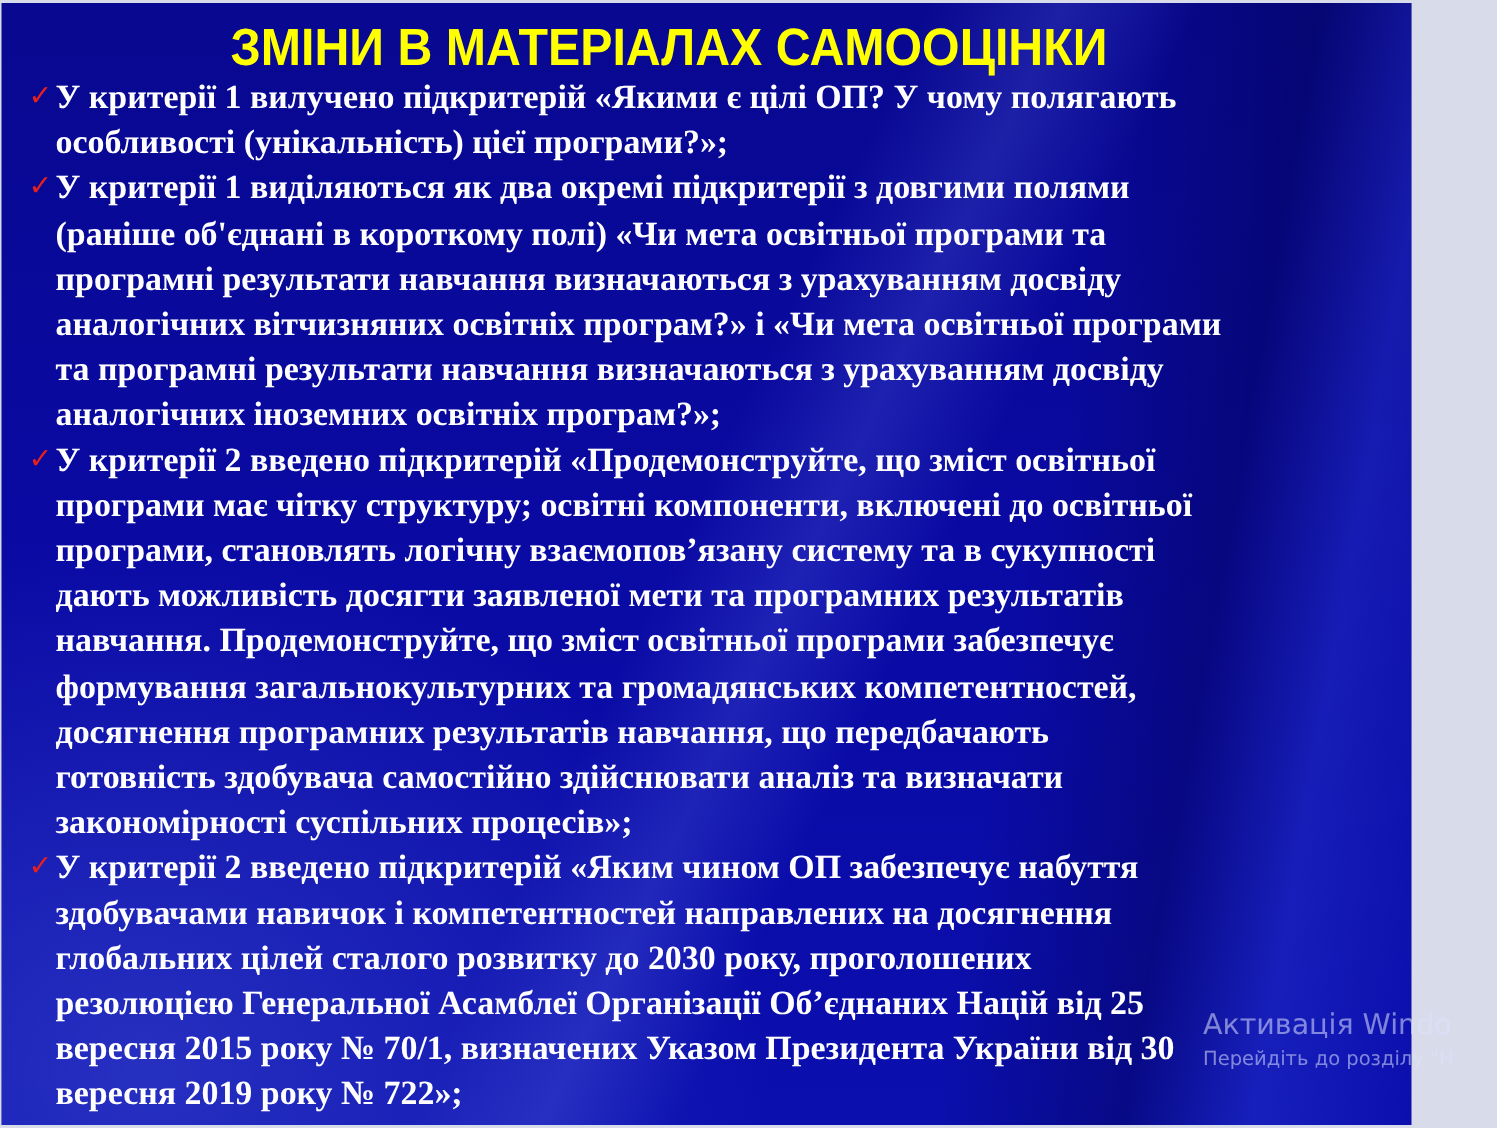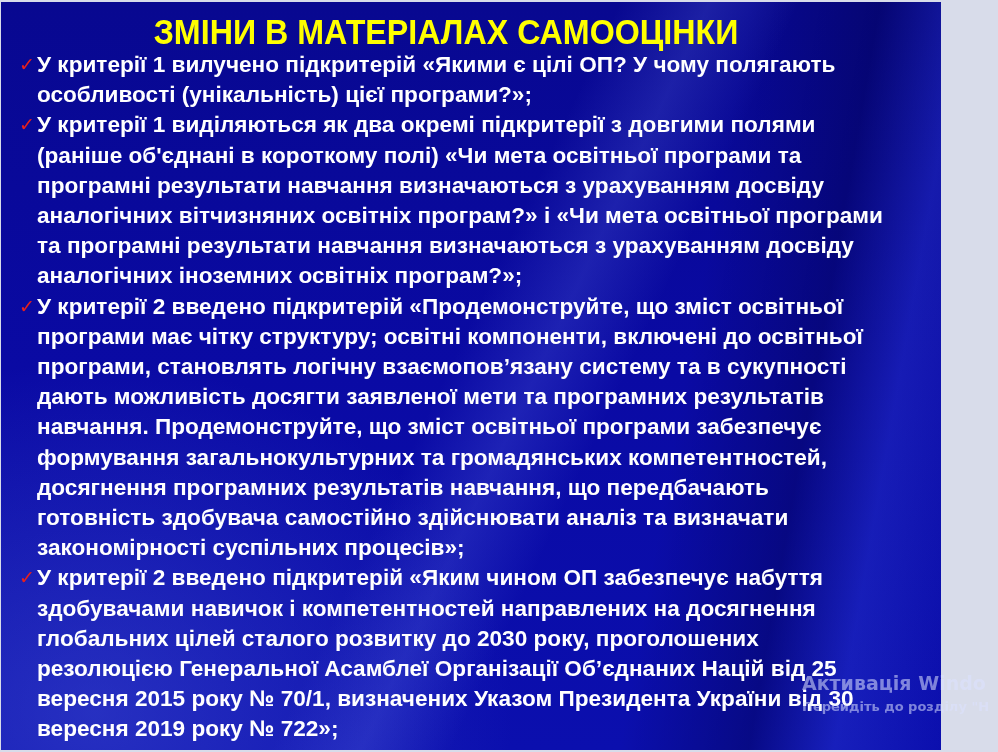--- a/index.html
+++ b/index.html
@@ -24,25 +24,24 @@
     transform: scaleX(0.92); transform-origin: 50% 0;
   }
   .content {
     position: absolute; left: 18px; top: 48px; width: 975px;
     color: #ffffff; font-weight: bold; font-size: 22.6px; line-height: 30.2px;
   }
   .item { position: relative; padding-left: 18px; }
   .check {
     position: absolute; left: 0; top: 0; color: #e8201c; font-size: 19px; font-weight: normal;
   }
-  .item-text { display: block; white-space: pre-line; }
+  .item-text { display: block; white-space: pre-line; font-family: Liberation Serif, serif; }
   .watermark {
     position: absolute; left: 802px; top: 670px; color: rgba(220,225,255,0.55);
     font-family: "DejaVu Sans", sans-serif;
-    font-weight: bold;
   }
   .wm-title { font-size: 19px; display: block; line-height: 26px; }
   .wm-sub { font-size: 13px; display: block; line-height: 21px; }
 </style>
 </head>
 <body>
 
 <div class="slide">
   <div class="title">ЗМІНИ В МАТЕРІАЛАХ САМООЦІНКИ</div>
   <div class="content">

